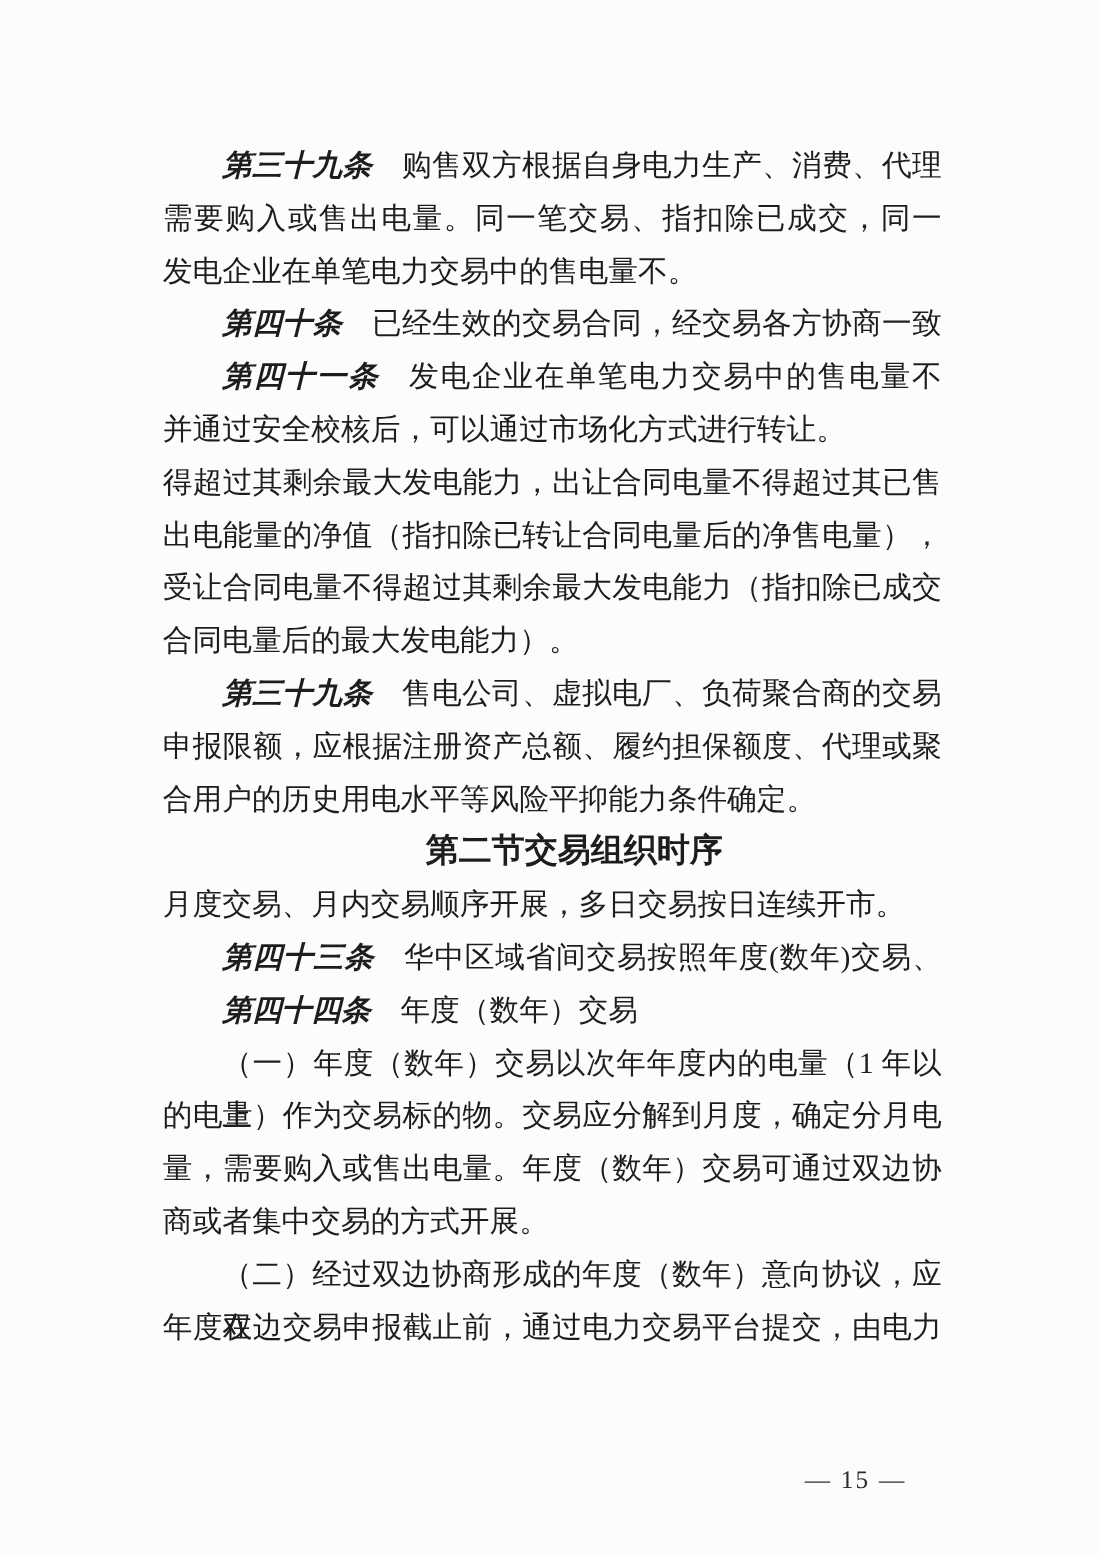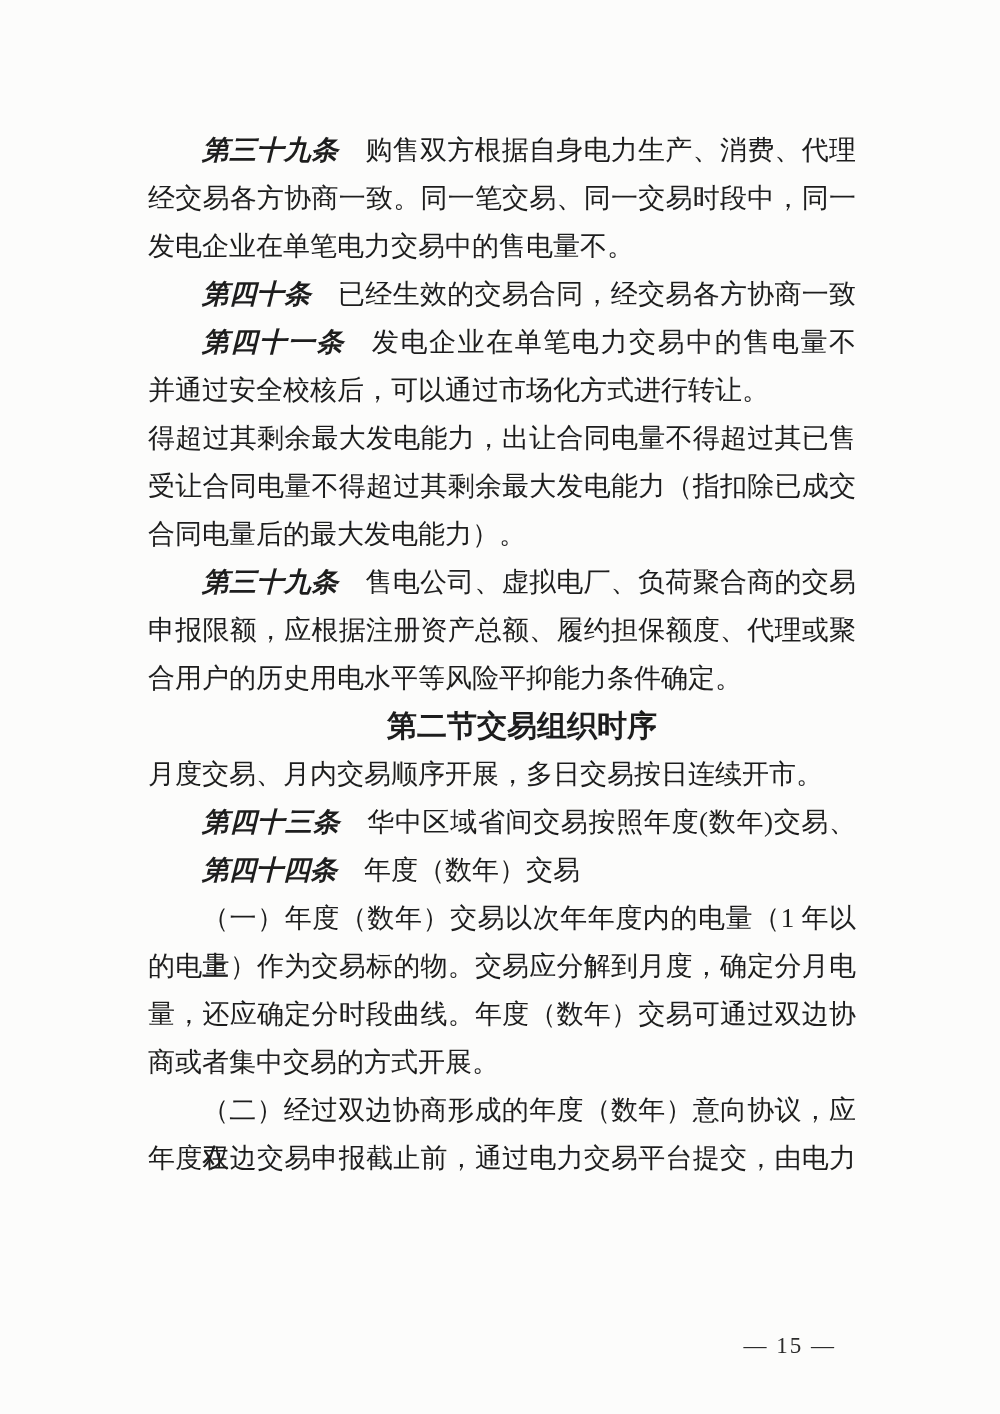--- a/index.html
+++ b/index.html
@@ -40,47 +40,48 @@
   .line.heading {
     text-align-last: center;
     padding-left: 40px;
     font-size: 30px;
     font-weight: bold;
     white-space: nowrap;
   }
   .page-number {
     position: absolute;
     top: 1333px;
-    right: 164px;
+    right: 176px;
     font-size: 23px;
     letter-spacing: 2px;
     color: #2c2c2c;
     text-align: center;
   }
 </style>
 </head>
 <body>
 
 <div class="text-block">
 
   <div class="line first justify">
     <span class="label">第三十九条</span><span>购售双方根据自身电力生产、消费、代理</span>
   </div>
-  <div class="line justify">经交易各方协商一致。同一笔交易、同一交易时段中，同一</div>
+  <div class="line justify">需要购入或售出电量。同一笔交易、指扣除已成交，同一</div>
   <div class="line">发电企业在单笔电力交易中的售电量不。</div>
 
   <div class="line first justify">
     <span class="label">第四十条</span><span>已经生效的交易合同，经交易各方协商一致</span>
   </div>
   <div class="line first justify">
     <span class="label">第四十一条</span><span>发电企业在单笔电力交易中的售电量不</span>
   </div>
 
   <div class="line">并通过安全校核后，可以通过市场化方式进行转让。</div>
   <div class="line justify">得超过其剩余最大发电能力，出让合同电量不得超过其已售</div>
+  <div class="line justify">出电能量的净值（指扣除已转让合同电量后的净售电量），</div>
   <div class="line justify">受让合同电量不得超过其剩余最大发电能力（指扣除已成交</div>
   <div class="line">合同电量后的最大发电能力）。</div>
 
   <div class="line first justify">
     <span class="label">第三十九条</span><span>售电公司、虚拟电厂、负荷聚合商的交易</span>
   </div>
   <div class="line justify">申报限额，应根据注册资产总额、履约担保额度、代理或聚</div>
   <div class="line">合用户的历史用电水平等风险平抑能力条件确定。</div>
 
   <div class="line heading">第二节交易组织时序</div>
@@ -89,21 +90,21 @@
   <div class="line first justify">
     <span class="label">第四十三条</span><span>华中区域省间交易按照年度(数年)交易、</span>
   </div>
 
   <div class="line first">
     <span class="label">第四十四条</span><span>年度（数年）交易</span>
   </div>
 
   <div class="line first justify">（一）年度（数年）交易以次年年度内的电量（1 年以上</div>
   <div class="line justify">的电量）作为交易标的物。交易应分解到月度，确定分月电</div>
-  <div class="line justify">量，还应确定分时段曲线。年度（数年）交易可通过双边协</div>
+  <div class="line justify">量，需要购入或售出电量。年度（数年）交易可通过双边协</div>
   <div class="line">商或者集中交易的方式开展。</div>
 
   <div class="line first justify">（二）经过双边协商形成的年度（数年）意向协议，应在</div>
   <div class="line justify">年度双边交易申报截止前，通过电力交易平台提交，由电力</div>
 
 </div>
 
 <div class="page-number">— 15 —</div>
 
 </body></html>

